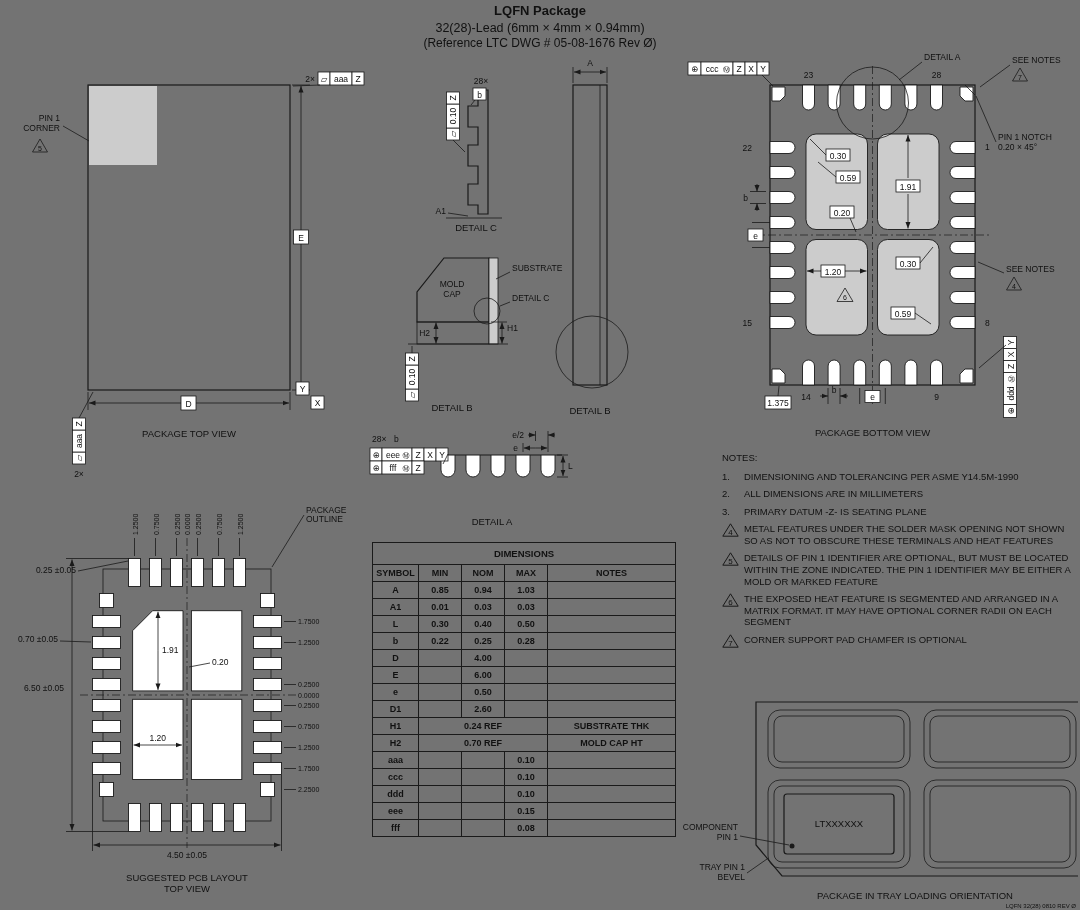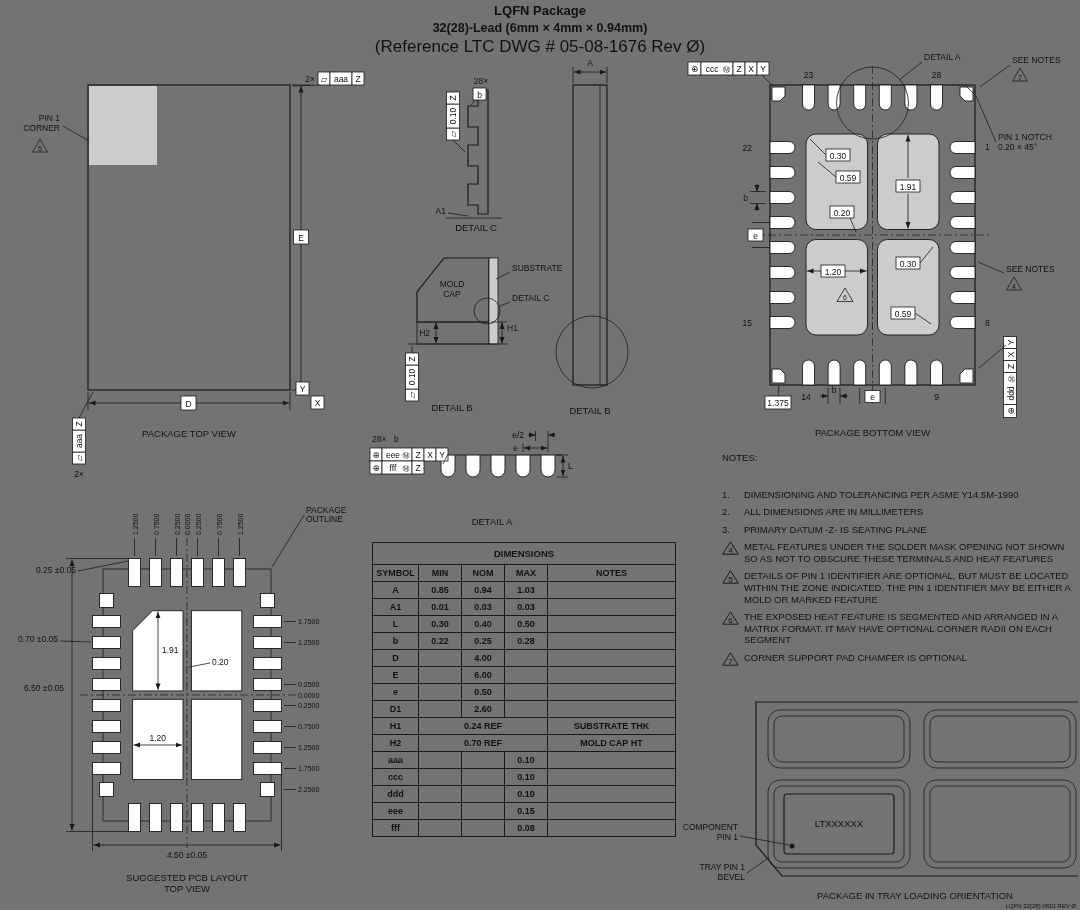--- a/index.html
+++ b/index.html
@@ -1,42 +1,42 @@
 <!DOCTYPE html>
 <html><head>
 <meta charset="utf-8">
 <style>
   *{box-sizing:border-box}
   body{margin:0;background:#fff}
   .page{position:relative;width:1080px;height:910px;background:#737373;overflow:hidden;
         font-family:"Liberation Sans","DejaVu Sans",sans-serif;color:#111}
   .hdr{position:absolute;top:3px;left:0;width:100%;text-align:center;line-height:1.3}
   .hdr .t1{font-size:13px;font-weight:bold}
-  .hdr .t2{font-size:12.5px;font-weight:bold}
-  .hdr .t3{font-size:17px}
+  .hdr .t2{font-size:12.5px;font-weight:normal}
+  .hdr .t3{font-size:12px}
   svg.layer{position:absolute;left:0;top:0}
   svg text{font-family:"Liberation Sans","DejaVu Sans",sans-serif;fill:#111}
   .t6{font-size:6px}.t7{font-size:7px}.t8{font-size:8.5px}.t9{font-size:9.5px}
   .mid{text-anchor:middle}.end{text-anchor:end}
   .thin{fill:none;stroke:#1a1a1a;stroke-width:0.8}
   .med{fill:none;stroke:#1a1a1a;stroke-width:1.2}
   .dim{fill:none;stroke:#1a1a1a;stroke-width:0.8}
   .dash{fill:none;stroke:#1a1a1a;stroke-width:0.7;stroke-dasharray:8 3 2 3}
   .pad{fill:#fff;stroke:#1a1a1a;stroke-width:0.9}
   .seg{fill:#ccc;stroke:#1a1a1a;stroke-width:0.9}
   .box{fill:#fff;stroke:#1a1a1a;stroke-width:0.8}
   .shade{fill:#ccc}
   .dims-table{position:absolute;left:372px;top:542px}
   .dims-table table{border-collapse:collapse;width:303px;table-layout:fixed;font-size:9px}
   .dims-table th,.dims-table td{border:1px solid #1a1a1a;padding:0 2px;text-align:center;height:17px;
         font-weight:bold;overflow:hidden;white-space:nowrap}
   .dims-table th.title{height:22px;font-size:9.5px}
   .dims-table .notes-col{text-align:center}
   .notes{position:absolute;left:722px;top:452px;width:354px;font-size:9.5px;line-height:1.22}
-  .notes .ttl{margin-bottom:25px}
+  .notes .ttl{margin-bottom:7px}
   .nrow{display:flex;margin-bottom:6px}
   .nnum{width:22px;flex:0 0 22px}
   .ntxt{flex:1}
 </style>
 </head>
 <body>
 
 <div class="page">
 
   <div class="hdr">

